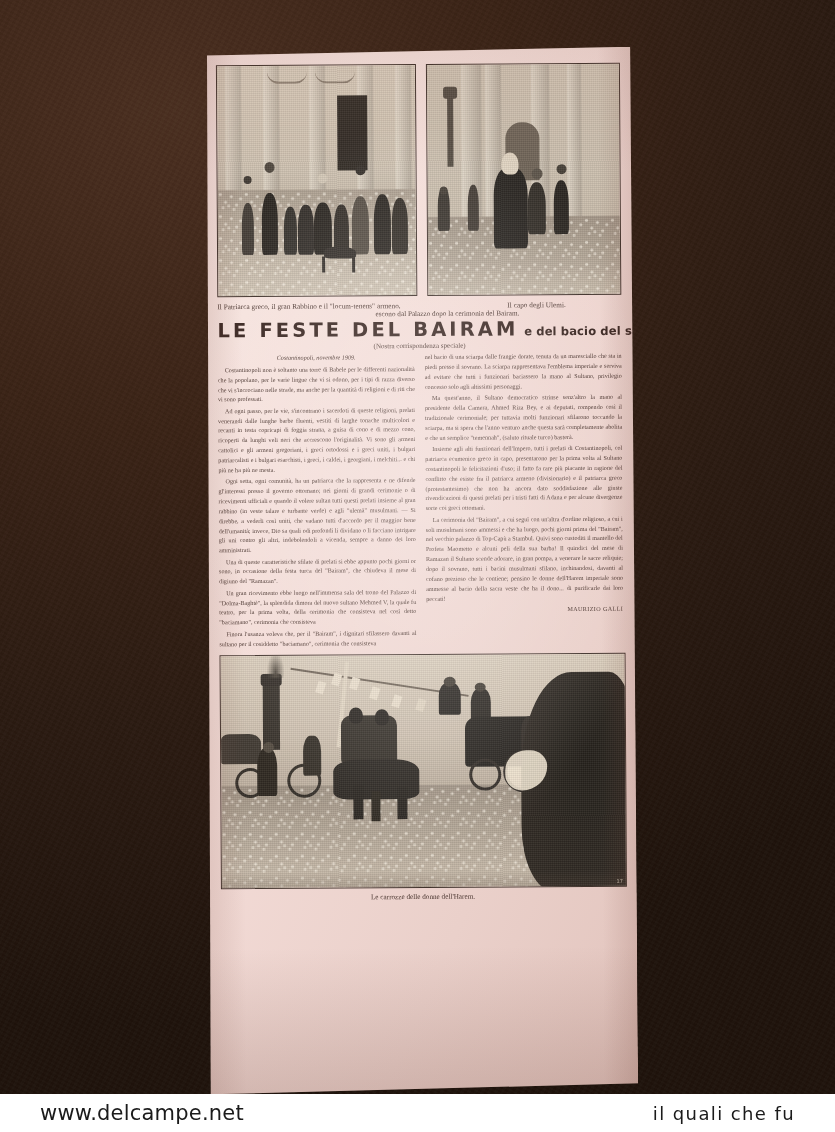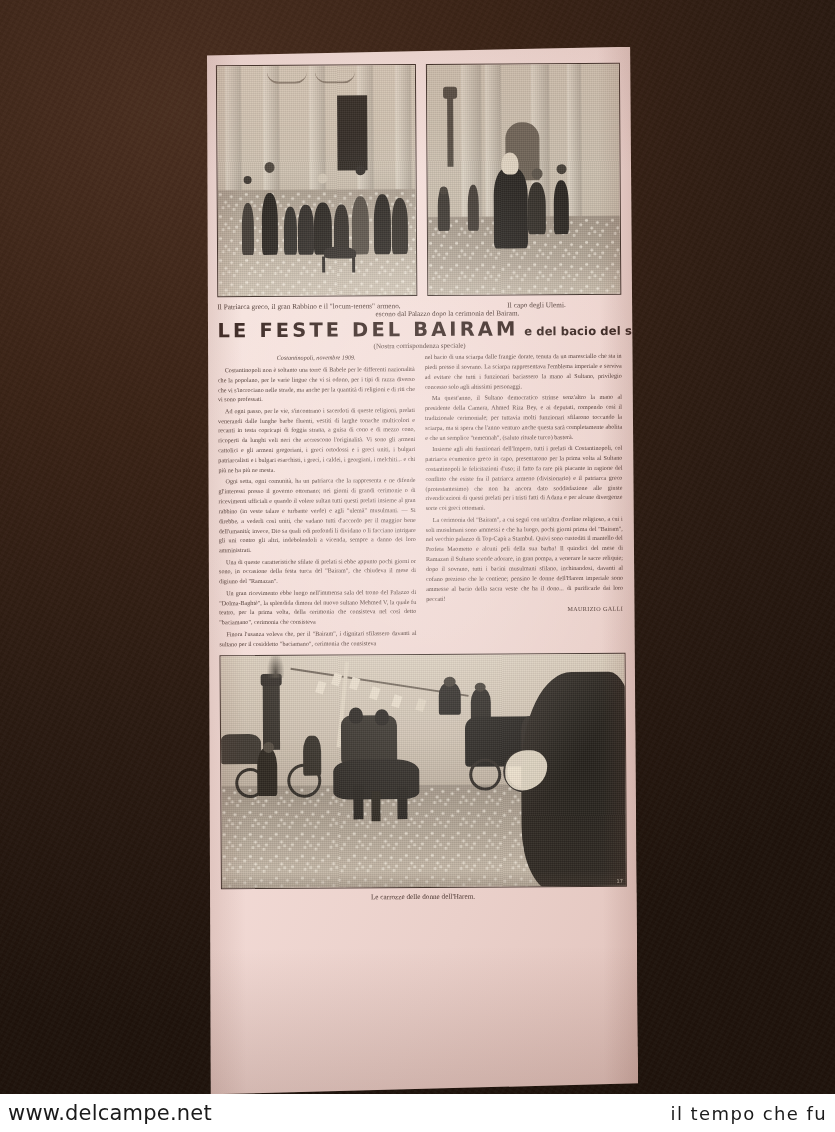--- a/index.html
+++ b/index.html
@@ -35,21 +35,21 @@
 
   
   .footer-bar {
     position: absolute;
     left: 0; right: 0; bottom: 0;
     height: 38px;
     background: #ffffff;
     display: flex;
     align-items: center;
     justify-content: space-between;
-    padding: 0 8px;
+    padding: 0 40px;
     box-sizing: border-box;
     font-family: "DejaVu Sans", sans-serif;
     z-index: 30;
   }
   .wm-left {
     font-size: 21px;
     color: #1b1b1b;
     letter-spacing: .2px;
   }
   .wm-right {
@@ -383,14 +383,14 @@
       </div>
 
       <div class="cap-bottom">Le carrozze delle donne dell'Harem.</div>
 
     </div>
   </div>
 </div>
 
 <div class="footer-bar">
   <div class="wm-left">www.delcampe.net</div>
-  <div class="wm-right">il tempo che fu</div>
+  <div class="wm-right">il quali che fu</div>
 </div>
 
 </body></html>

